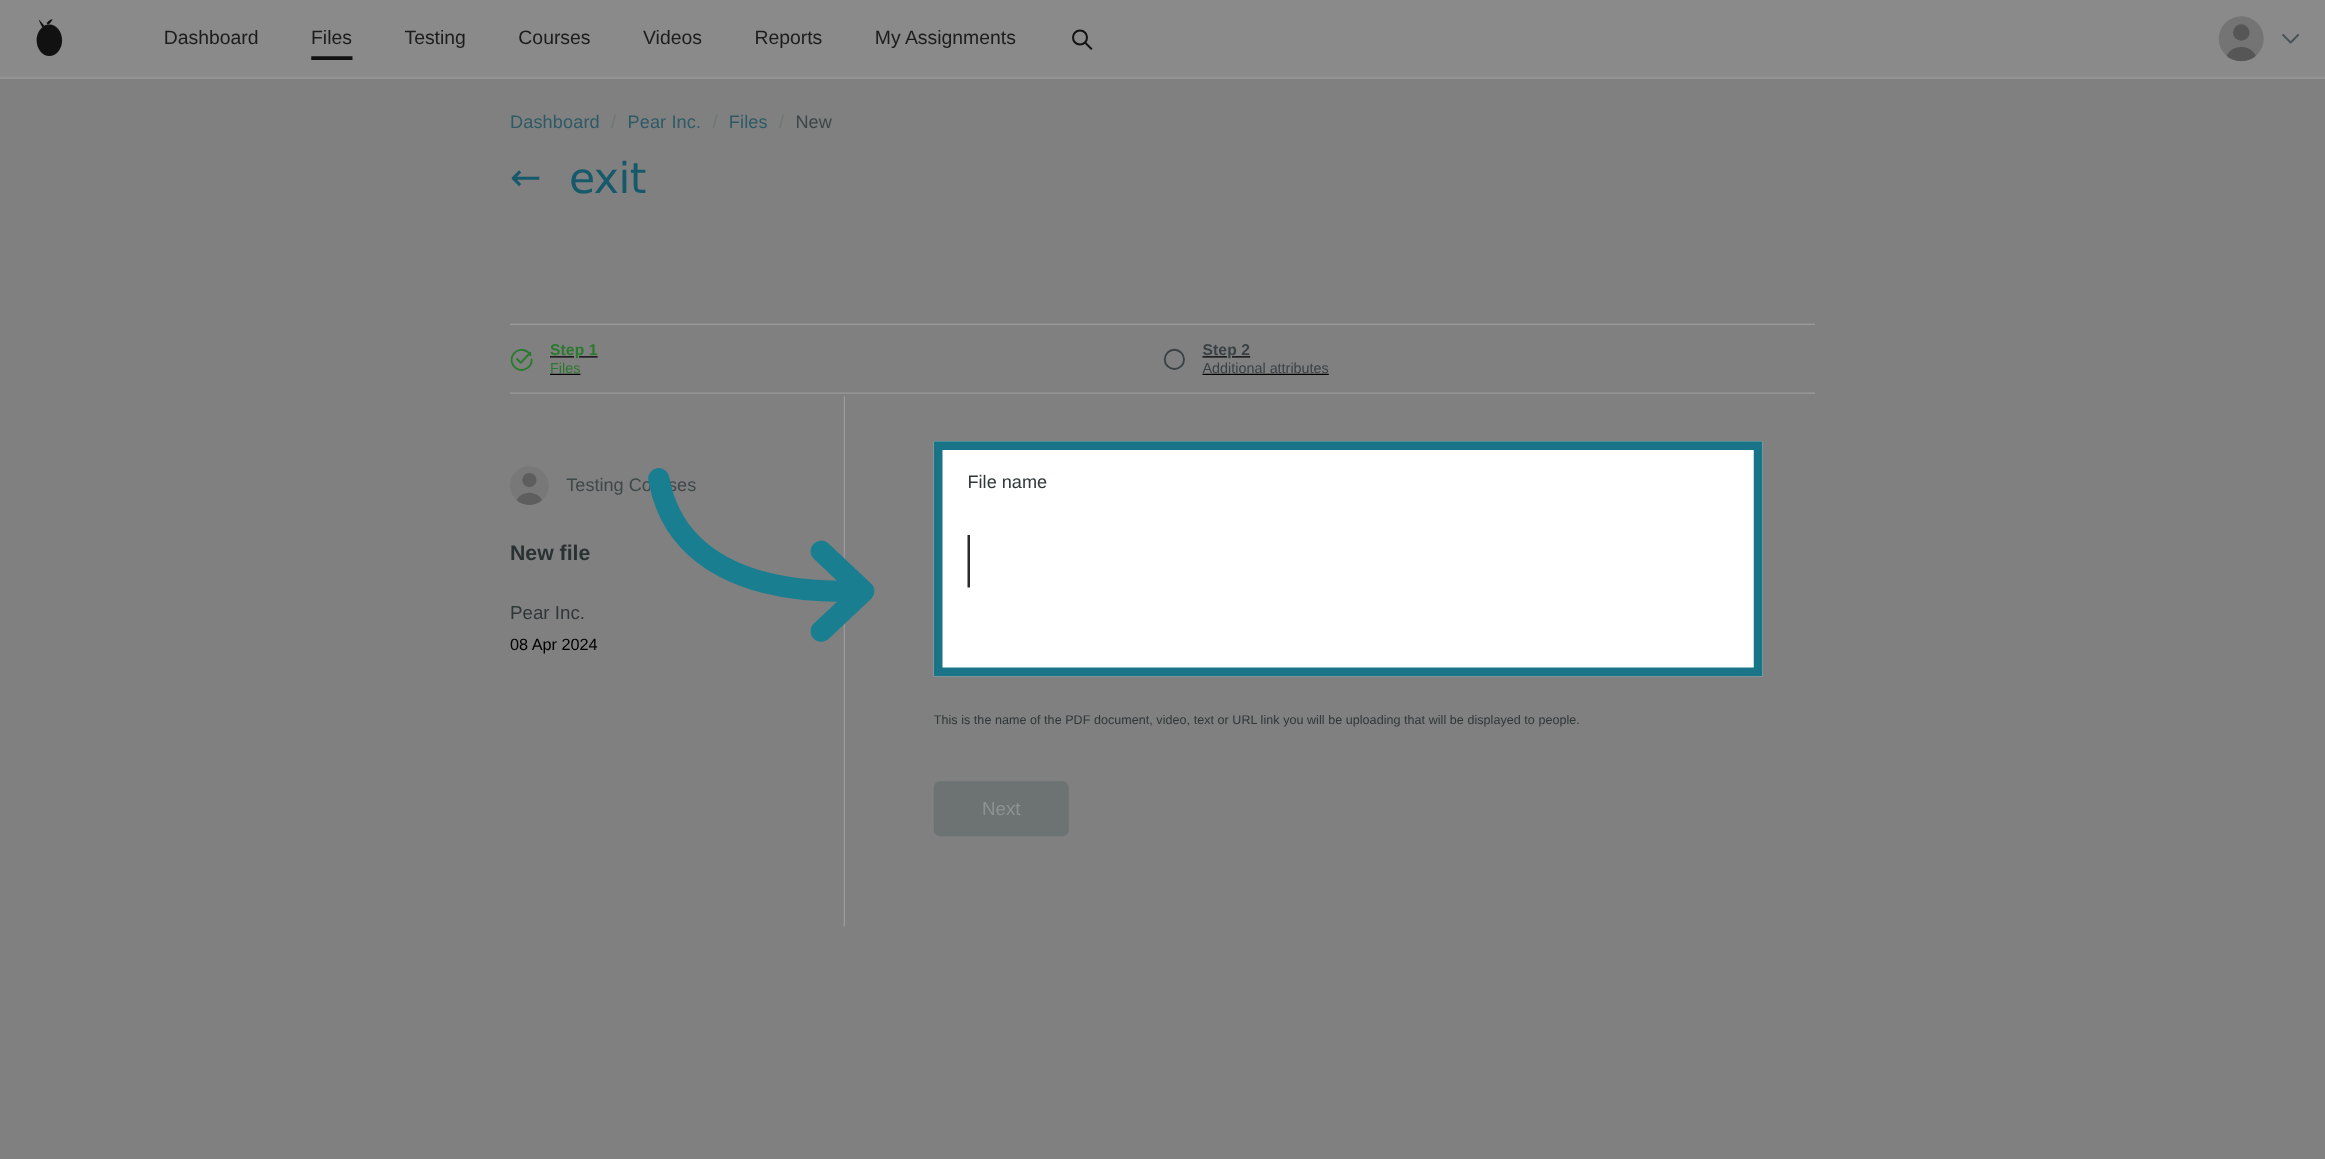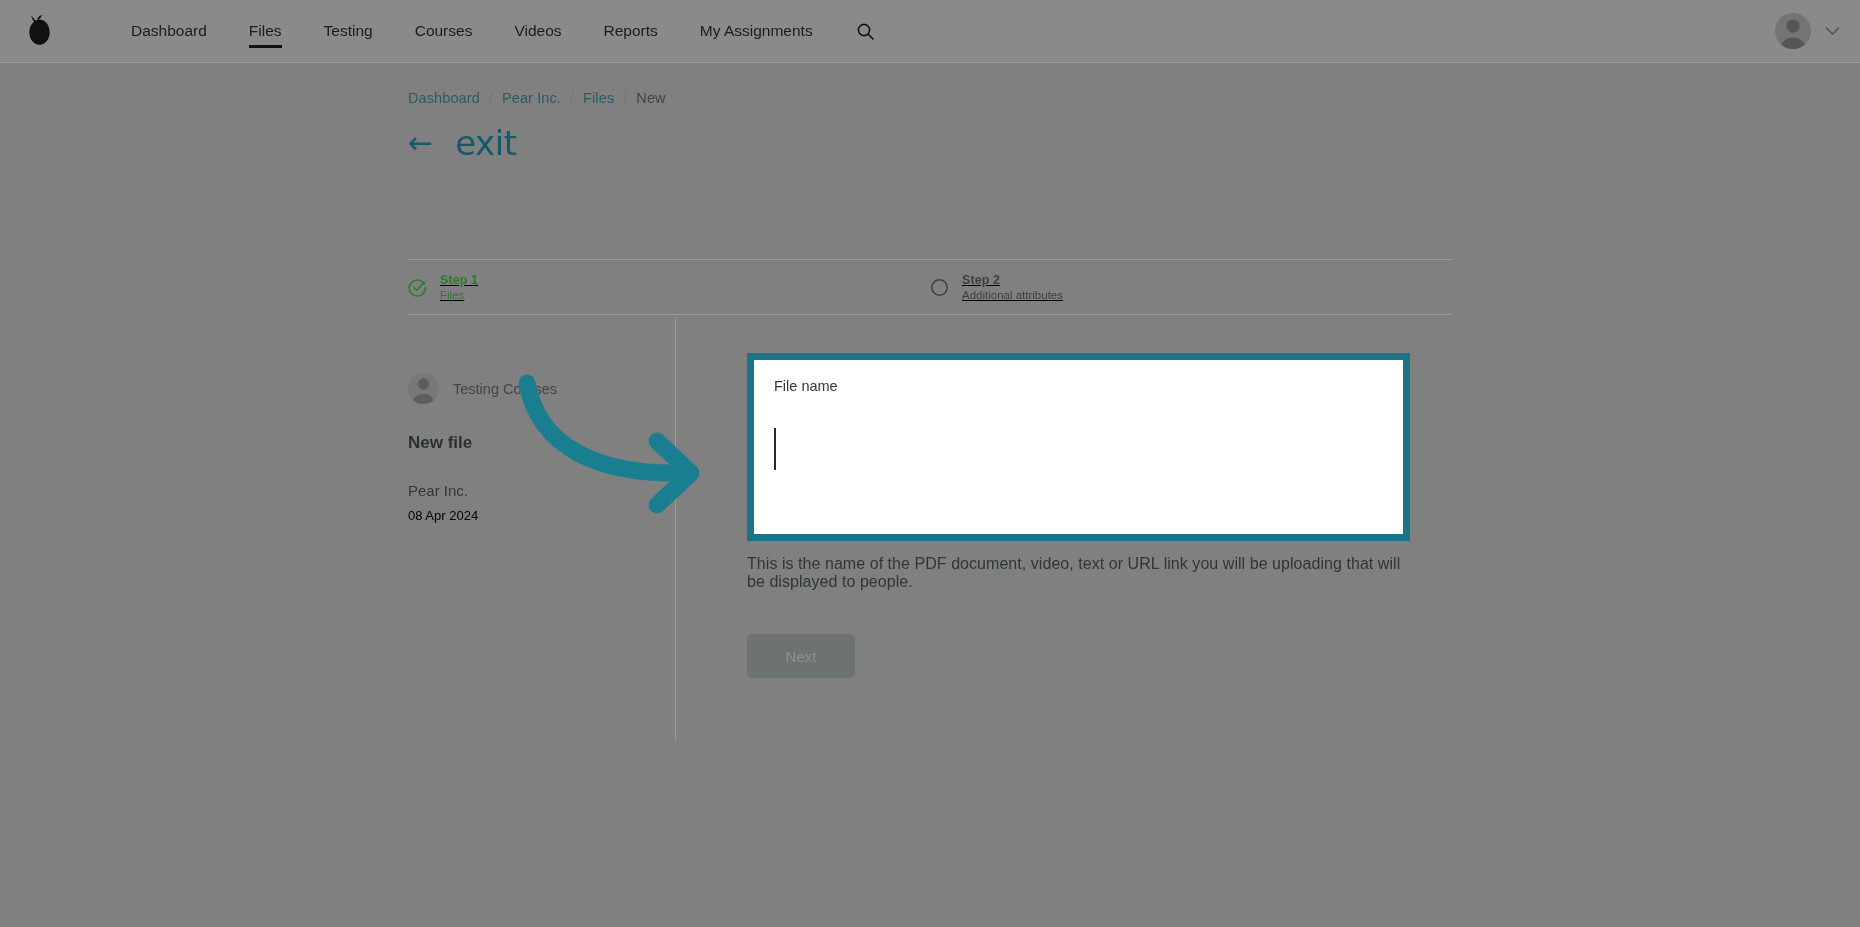--- a/index.html
+++ b/index.html
@@ -262,22 +262,22 @@
   }
   .name-placeholder {
     font-size: 36px;
     color: #b3bcbd;
     letter-spacing: -0.2px;
     font-family: "DejaVu Sans", sans-serif;
     white-space: nowrap;
   }
 
   .help-text {
-    margin-top: 14px;
-    font-size: 16px;
+    margin-top: 30px;
+    font-size: 10px;
     color: #2f3638;
     letter-spacing: 0.05px;
   }
 
   .next-btn {
     margin-top: 43px;
     width: 108px;
     height: 44px;
     border: none;
     border-radius: 5px;

